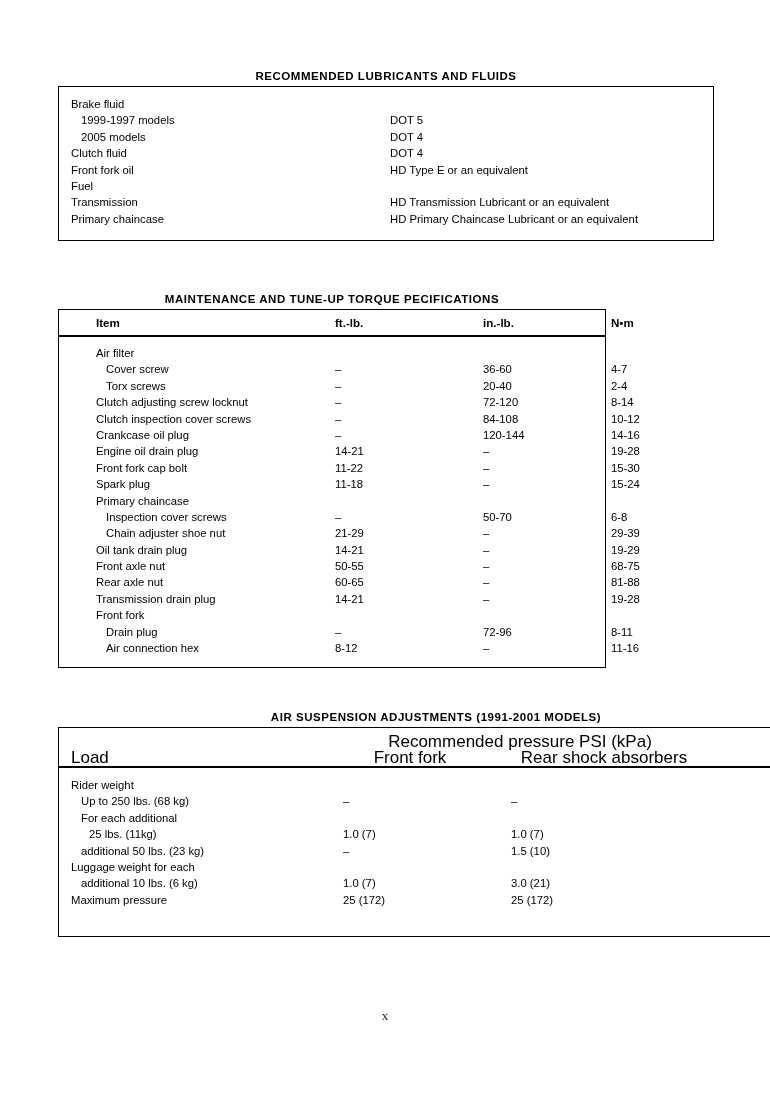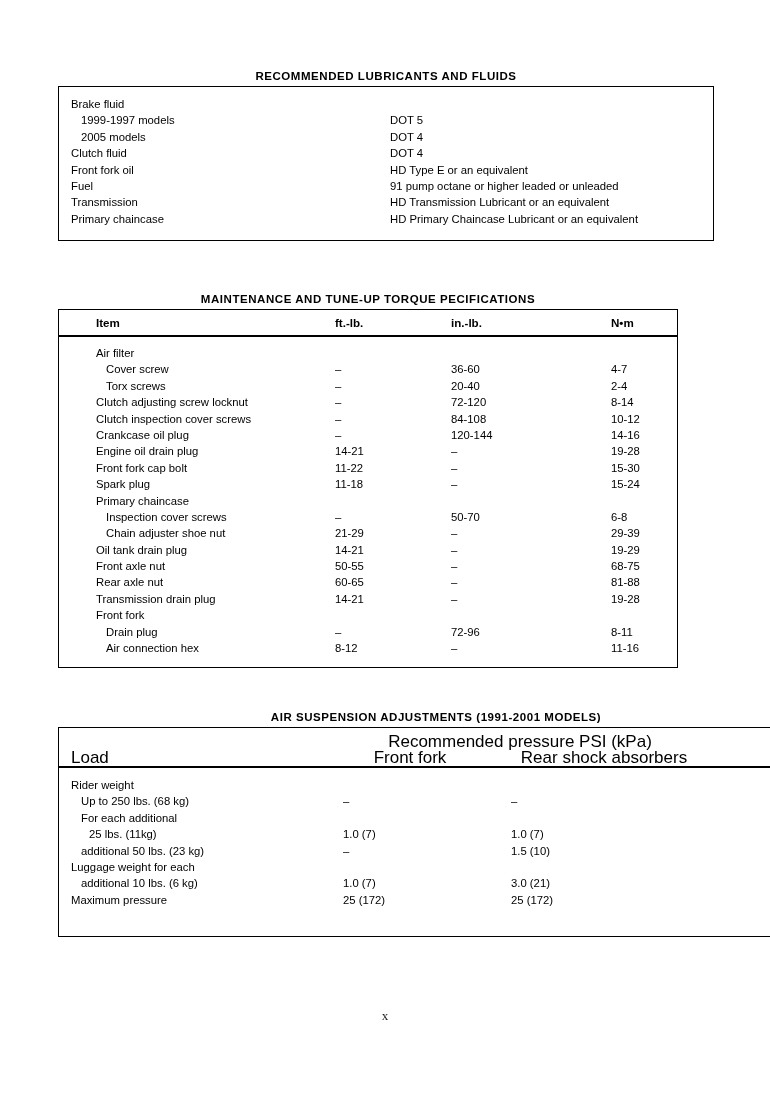--- a/index.html
+++ b/index.html
@@ -76,35 +76,35 @@
   #tbl-lubricants .table-box {
     padding: 9px 0 13px 0;
   }
   #tbl-lubricants .row .lbl { left: 12px; }
   #tbl-lubricants .row .val { left: 331px; }
 
   
   #tbl-torque {
     left: 58px;
     top: 293px;
-    width: 620px;
+    width: 548px;
   }
   #tbl-torque .hdr-row {
     position: relative;
     height: 25px;
     line-height: 25px;
     font-size: 11.6px;
     font-weight: bold;
     border-bottom: 2.5px solid #000;
     white-space: nowrap;
   }
   #tbl-torque .body-rows { padding: 8px 0 11px 0; }
   #tbl-torque .c-item { left: 12px; margin-left: 25px; }
   #tbl-torque .c-ft   { left: 276px; }
-  #tbl-torque .c-in   { left: 392px; }
+  #tbl-torque .c-in   { left: 424px; }
   #tbl-torque .c-nm   { left: 552px; text-align: right; }
 
   
   #tbl-air {
     left: 58px;
     top: 711px;
     width: 756px;
   }
   #tbl-air .hdr-block {
     position: relative;
@@ -181,21 +181,20 @@
           <div class="row">
             <span class="cell lbl ind0">Clutch fluid</span>
             <span class="cell val">DOT 4</span>
           </div>
           <div class="row">
             <span class="cell lbl ind0">Front fork oil</span>
             <span class="cell val">HD Type E or an equivalent</span>
           </div>
           <div class="row">
             <span class="cell lbl ind0">Fuel</span>
-            <span class="cell val">91 pump octane or higher leaded or unleaded</span>
           </div>
           <div class="row">
             <span class="cell lbl ind0">Transmission</span>
             <span class="cell val">HD Transmission Lubricant or an equivalent</span>
           </div>
           <div class="row">
             <span class="cell lbl ind0">Primary chaincase</span>
             <span class="cell val">HD Primary Chaincase Lubricant or an equivalent</span>
           </div>
         </div>

